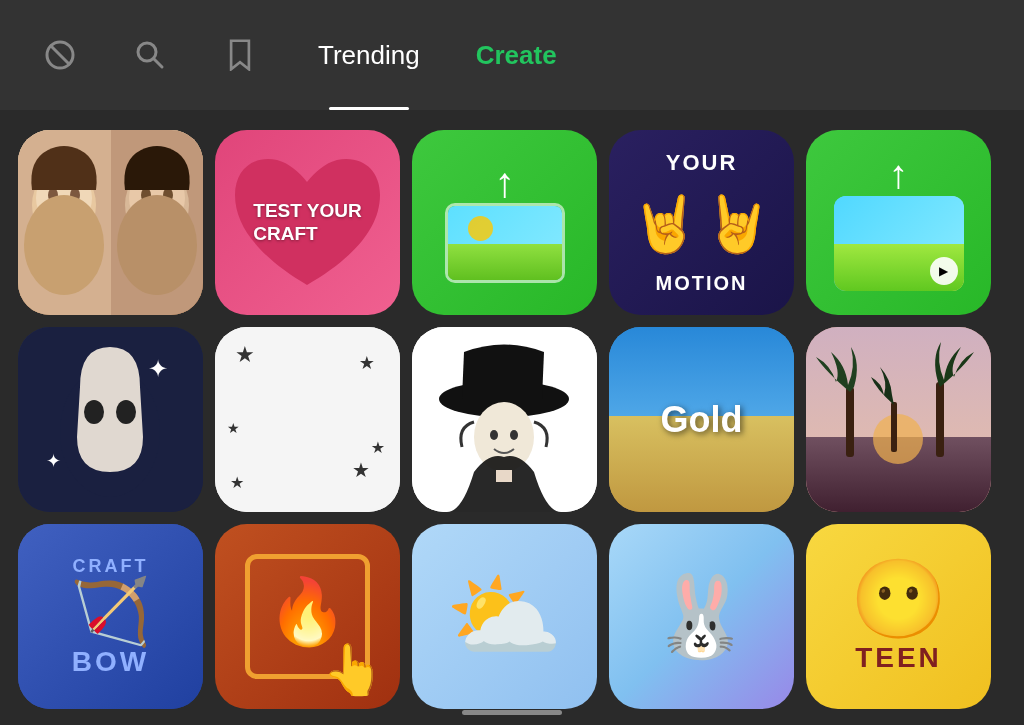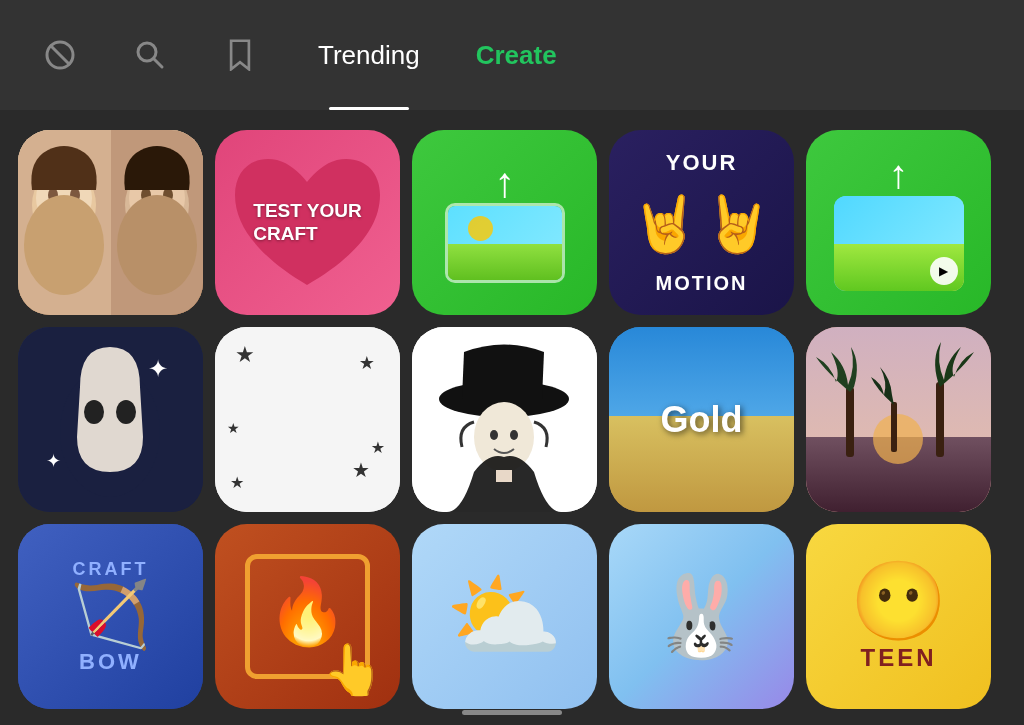--- a/index.html
+++ b/index.html
@@ -459,21 +459,21 @@
     </div>
 
   </div>
 
   <div class="grid-row">
 
     <div class="app-tile tile-craft">
       <div style="width:100%;height:100%;background:linear-gradient(135deg,#4060c0,#2040a0);display:flex;flex-direction:column;align-items:center;justify-content:center;gap:2px;border-radius:16px;">
         <div style="color:#90b0ff;font-size:18px;font-weight:700;letter-spacing:3px;">CRAFT</div>
         <div style="font-size:65px;line-height:1;">🏹</div>
-        <div style="color:#90b0ff;font-size:22px;font-weight:700;letter-spacing:3px;">BOW</div>
+        <div style="color:#90b0ff;font-size:28px;font-weight:700;letter-spacing:3px;">BOW</div>
       </div>
     </div>
 
     <div class="app-tile tile-fire">
       <div style="width:100%;height:100%;background:linear-gradient(135deg,#c05020,#a03010);display:flex;align-items:center;justify-content:center;">
         <div style="position:relative;">
           <div style="width:125px;height:125px;border:5px solid #f0a030;border-radius:12px;display:flex;align-items:center;justify-content:center;overflow:visible;">
             <span style="font-size:65px;line-height:1;margin-top:-10px;">🔥</span>
           </div>
           <span style="position:absolute;bottom:-20px;right:-15px;font-size:50px;">👆</span>
@@ -489,21 +489,21 @@
 
     <div class="app-tile tile-bunny">
       <div style="width:100%;height:100%;background:linear-gradient(135deg,#a8d8f8,#80c0f0 50%,#9888e8);display:flex;align-items:center;justify-content:center;">
         <span style="font-size:80px;line-height:1;">🐰</span>
       </div>
     </div>
 
     <div class="app-tile tile-teen">
       <div style="width:100%;height:100%;background:linear-gradient(135deg,#f8d840,#f0c020);display:flex;flex-direction:column;align-items:center;justify-content:center;gap:4px;">
         <span style="font-size:78px;line-height:1;">😶</span>
-        <div style="color:#802020;font-size:24px;font-weight:900;letter-spacing:3px;">TEEN</div>
+        <div style="color:#802020;font-size:28px;font-weight:900;letter-spacing:3px;">TEEN</div>
       </div>
     </div>
 
   </div>
 
 </div>
 
 <div style="position:fixed;bottom:10px;left:50%;transform:translateX(-50%);width:100px;height:5px;background:#888;border-radius:3px;"></div>
 
 </body></html>

